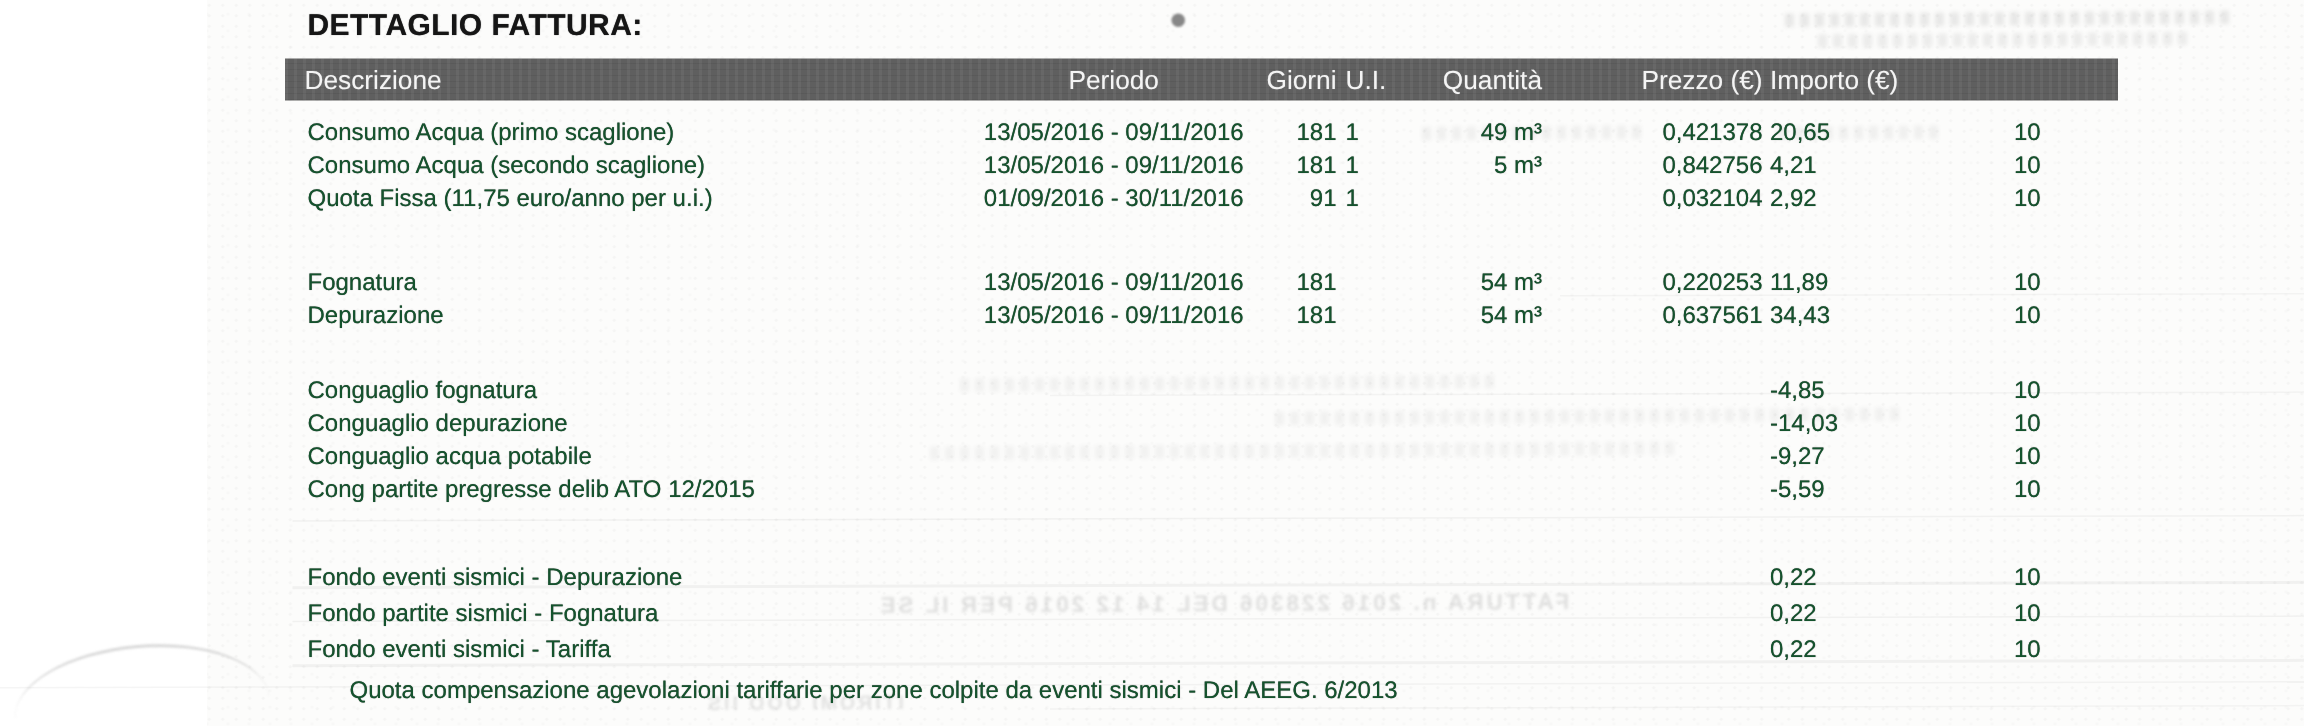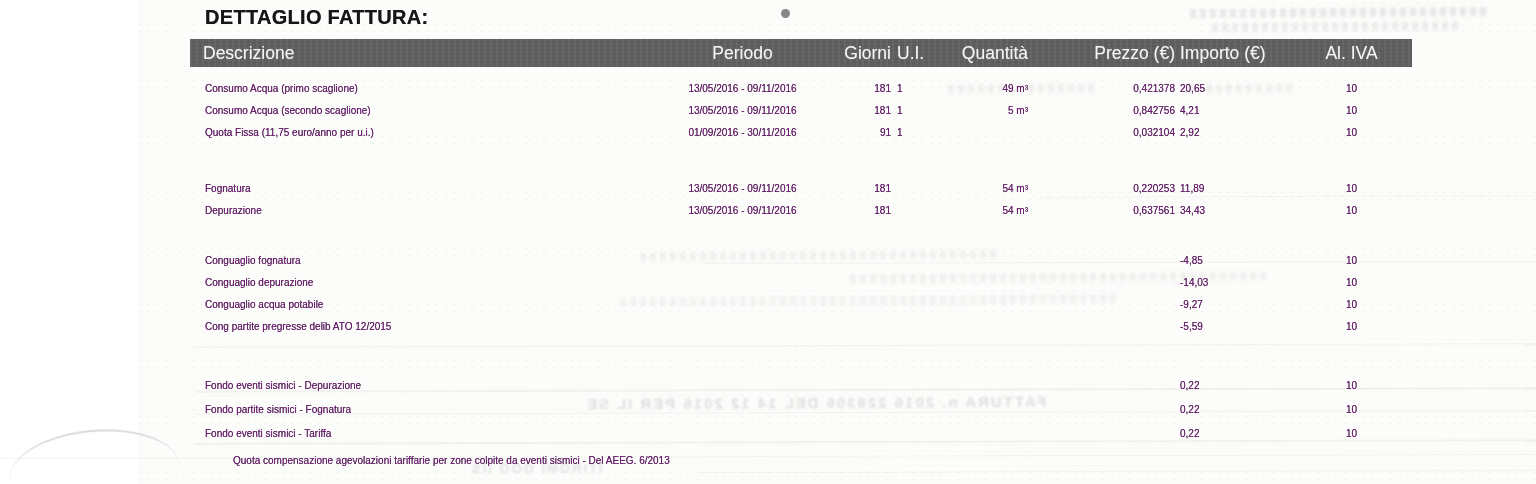--- a/index.html
+++ b/index.html
@@ -41,21 +41,21 @@
     position:absolute; left:190px; top:39px; width:1222px; height:28px;
     background:
       repeating-linear-gradient(90deg, rgba(255,255,255,.05) 0 2px, transparent 2px 6px),
       repeating-linear-gradient(0deg, rgba(0,0,0,.06) 0 1px, transparent 1px 4px),
       #5f5f5f;
     color:#f4f4f4; font-size:17.5px; line-height:28px;
     text-shadow:0 0 .8px rgba(255,255,255,.35);
   }
   .table-body {
     position:absolute; left:190px; top:78px; width:1222px;
-    font-size:10px; color:#701a75;
+    font-size:16px; color:#14532d;
     text-shadow:0 0 .5px rgba(52,52,52,.85);
   }
   .row { height:22px; line-height:22px; }
   .row.indent .c-desc { padding-left:43px; }
   .c-desc { padding-left:15px; text-align:left; white-space:nowrap; }
   .header-bar .c-desc { padding-left:13px; }
   .c-per { text-align:center; }
   .c-gio { text-align:right; padding-right:6px; }
   .c-ui  { }
   .c-qta { text-align:right; padding-right:12px; }
@@ -115,21 +115,20 @@
 <div class="page-title">DETTAGLIO FATTURA:</div>
 
 <div class="header-bar grid-row">
   <span class="c-desc">Descrizione</span>
   <span class="c-per">Periodo</span>
   <span class="c-gio">Giorni</span>
   <span class="c-ui">U.I.</span>
   <span class="c-qta">Quantità</span>
   <span class="c-prz">Prezzo (€)</span>
   <span class="c-imp">Importo (€)</span>
-  <span class="c-iva">Al. IVA</span>
 </div>
 
 <div class="table-body">
     <div class="row grid-row">
     <span class="c-desc">Consumo Acqua (primo scaglione)</span>
     <span class="c-per">13/05/2016 - 09/11/2016</span>
     <span class="c-gio">181</span>
     <span class="c-ui">1</span>
     <span class="c-qta">49 m³</span>
     <span class="c-prz">0,421378</span>

